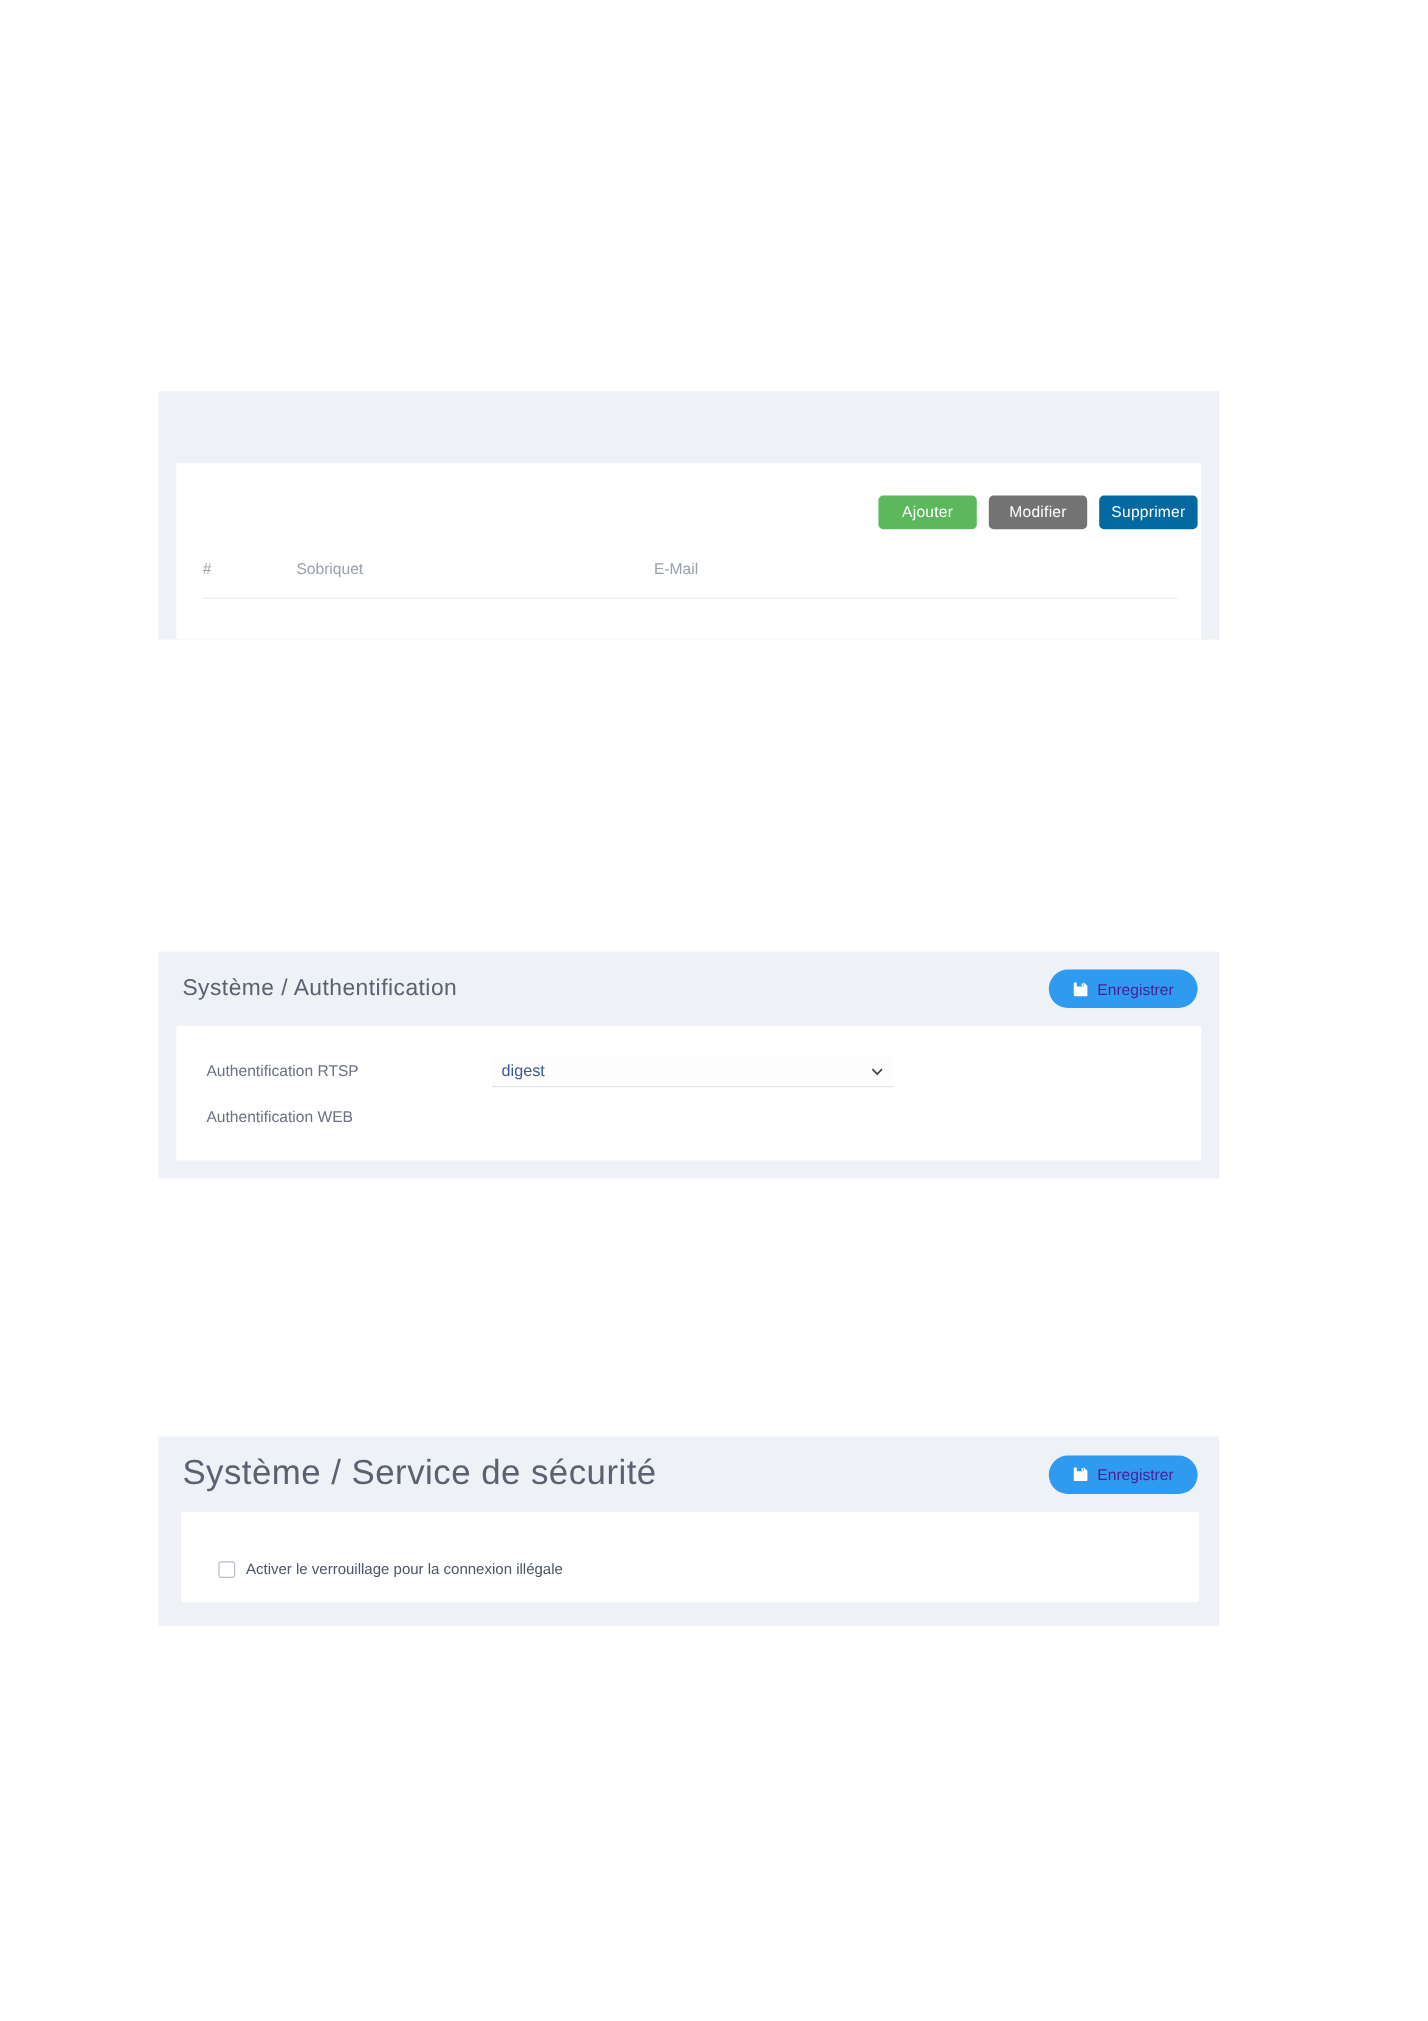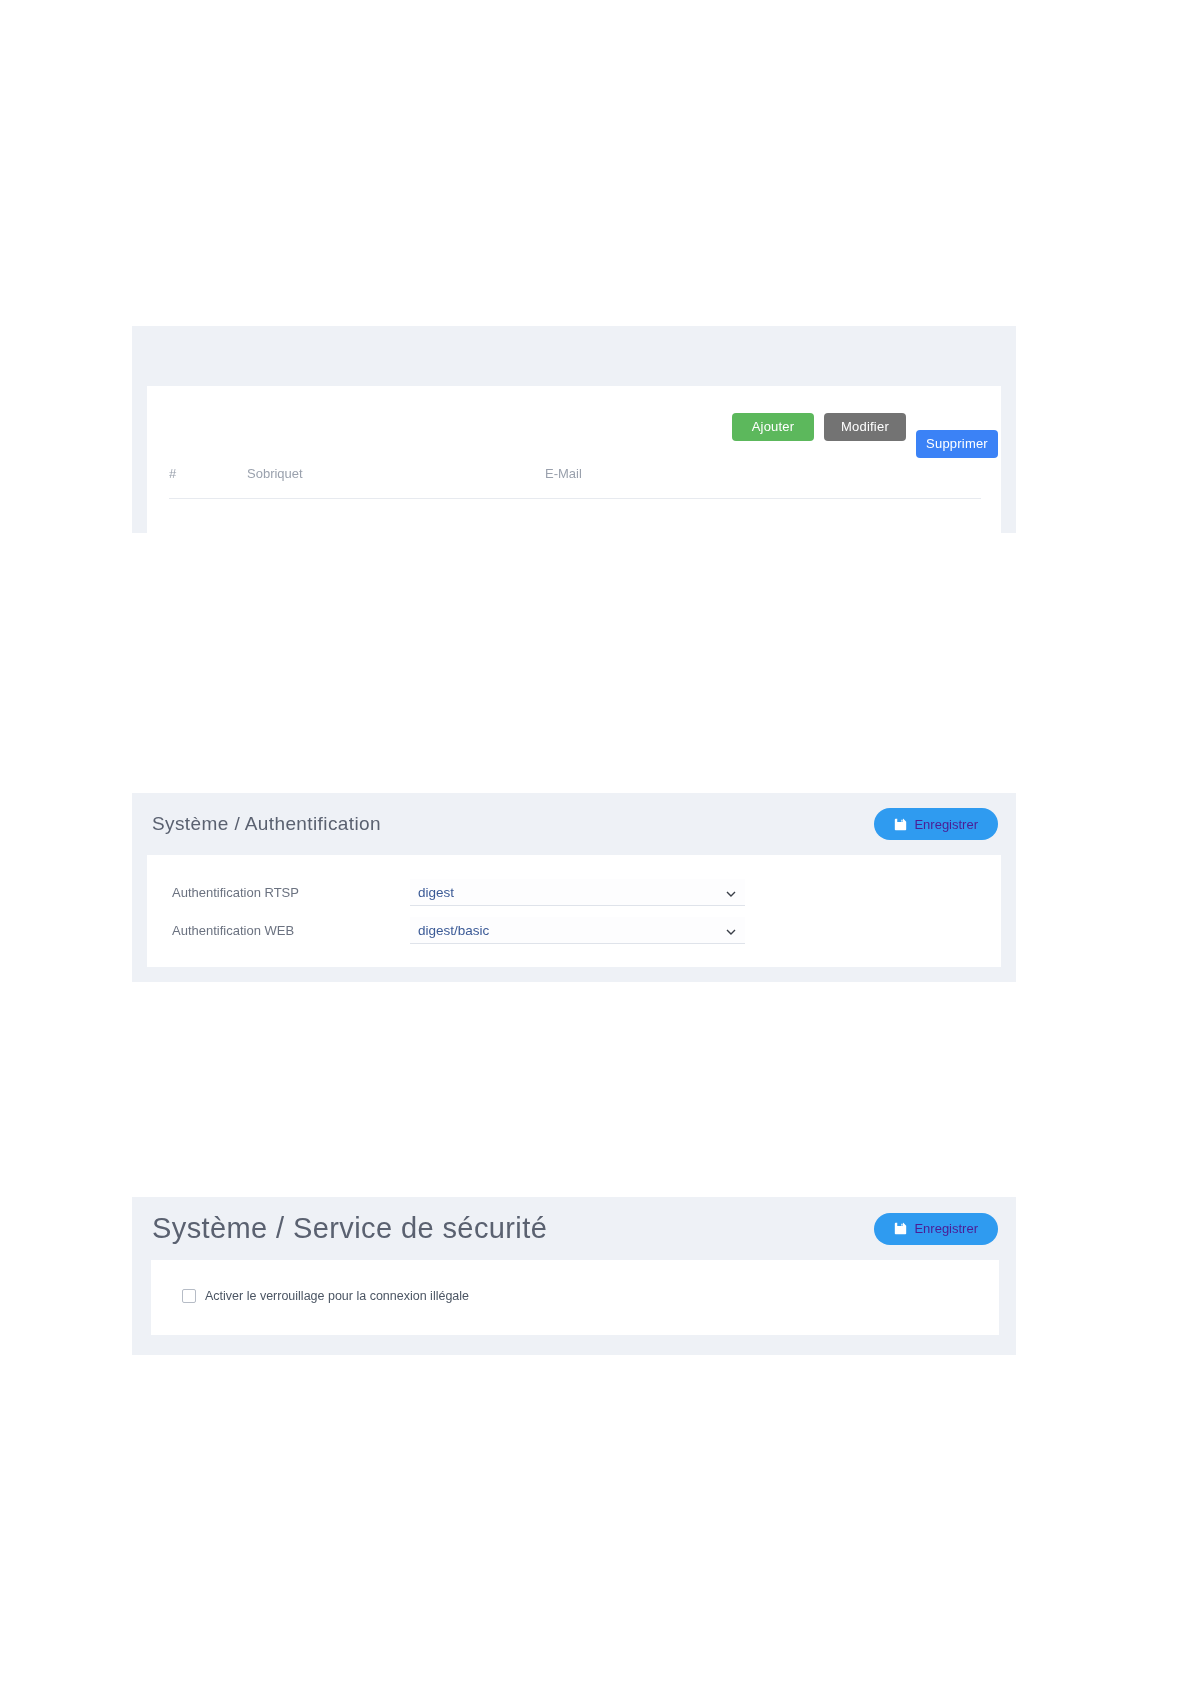--- a/index.html
+++ b/index.html
@@ -78,21 +78,21 @@
     padding: 0;
     height: 28px;
     width: 82px;
     line-height: 28px;
     text-align: center;
     cursor: pointer;
     letter-spacing: 0.2px;
   }
   .btn-add    { background: #5cb85c; }
   .btn-edit   { background: #737373; }
-  .btn-delete { background: #3b82f6; margin-top: 17px; }
+  .btn-delete { background: #0369a1; }
 
   .table-head {
     position: absolute;
     left: 22px;
     top: 80px;
     width: 812px;
     height: 32px;
     border-bottom: 1px solid #e7eaef;
     color: #9aa1ad;
     font-size: 13px;
@@ -183,20 +183,21 @@
     left: 19px;
     top: 63px;
     width: 848px;
     height: 75px;
   }
 
   .check-row {
     display: flex;
     align-items: flex-end;
     padding: 29px 0 0 31px;
+    margin-top: 12px;
   }
   .checkbox {
     width: 14px;
     height: 14px;
     border: 1px solid #b6bcc6;
     border-radius: 2px;
     background: #ffffff;
     box-sizing: border-box;
     cursor: pointer;
     flex: 0 0 auto;
@@ -273,28 +274,20 @@
         <span class="select-arrow">
           <svg width="12" height="12" viewBox="0 0 12 12">
             <path d="M2 4l4 4 4-4" fill="none" stroke="#3a3f48" stroke-width="1.4"></path>
           </svg>
         </span>
       </div>
     </div>
 
     <div class="form-row">
       <div class="form-label">Authentification WEB</div>
-      <div class="select-wrap">
-        <div class="select-box">digest/basic</div>
-        <span class="select-arrow">
-          <svg width="12" height="12" viewBox="0 0 12 12">
-            <path d="M2 4l4 4 4-4" fill="none" stroke="#3a3f48" stroke-width="1.4"></path>
-          </svg>
-        </span>
-      </div>
     </div>
 
   </div>
 </div>
 
 <div class="panel" id="security-panel">
 
   <div class="panel-header">
     <div class="panel-title">Système / Service de sécurité</div>
 

